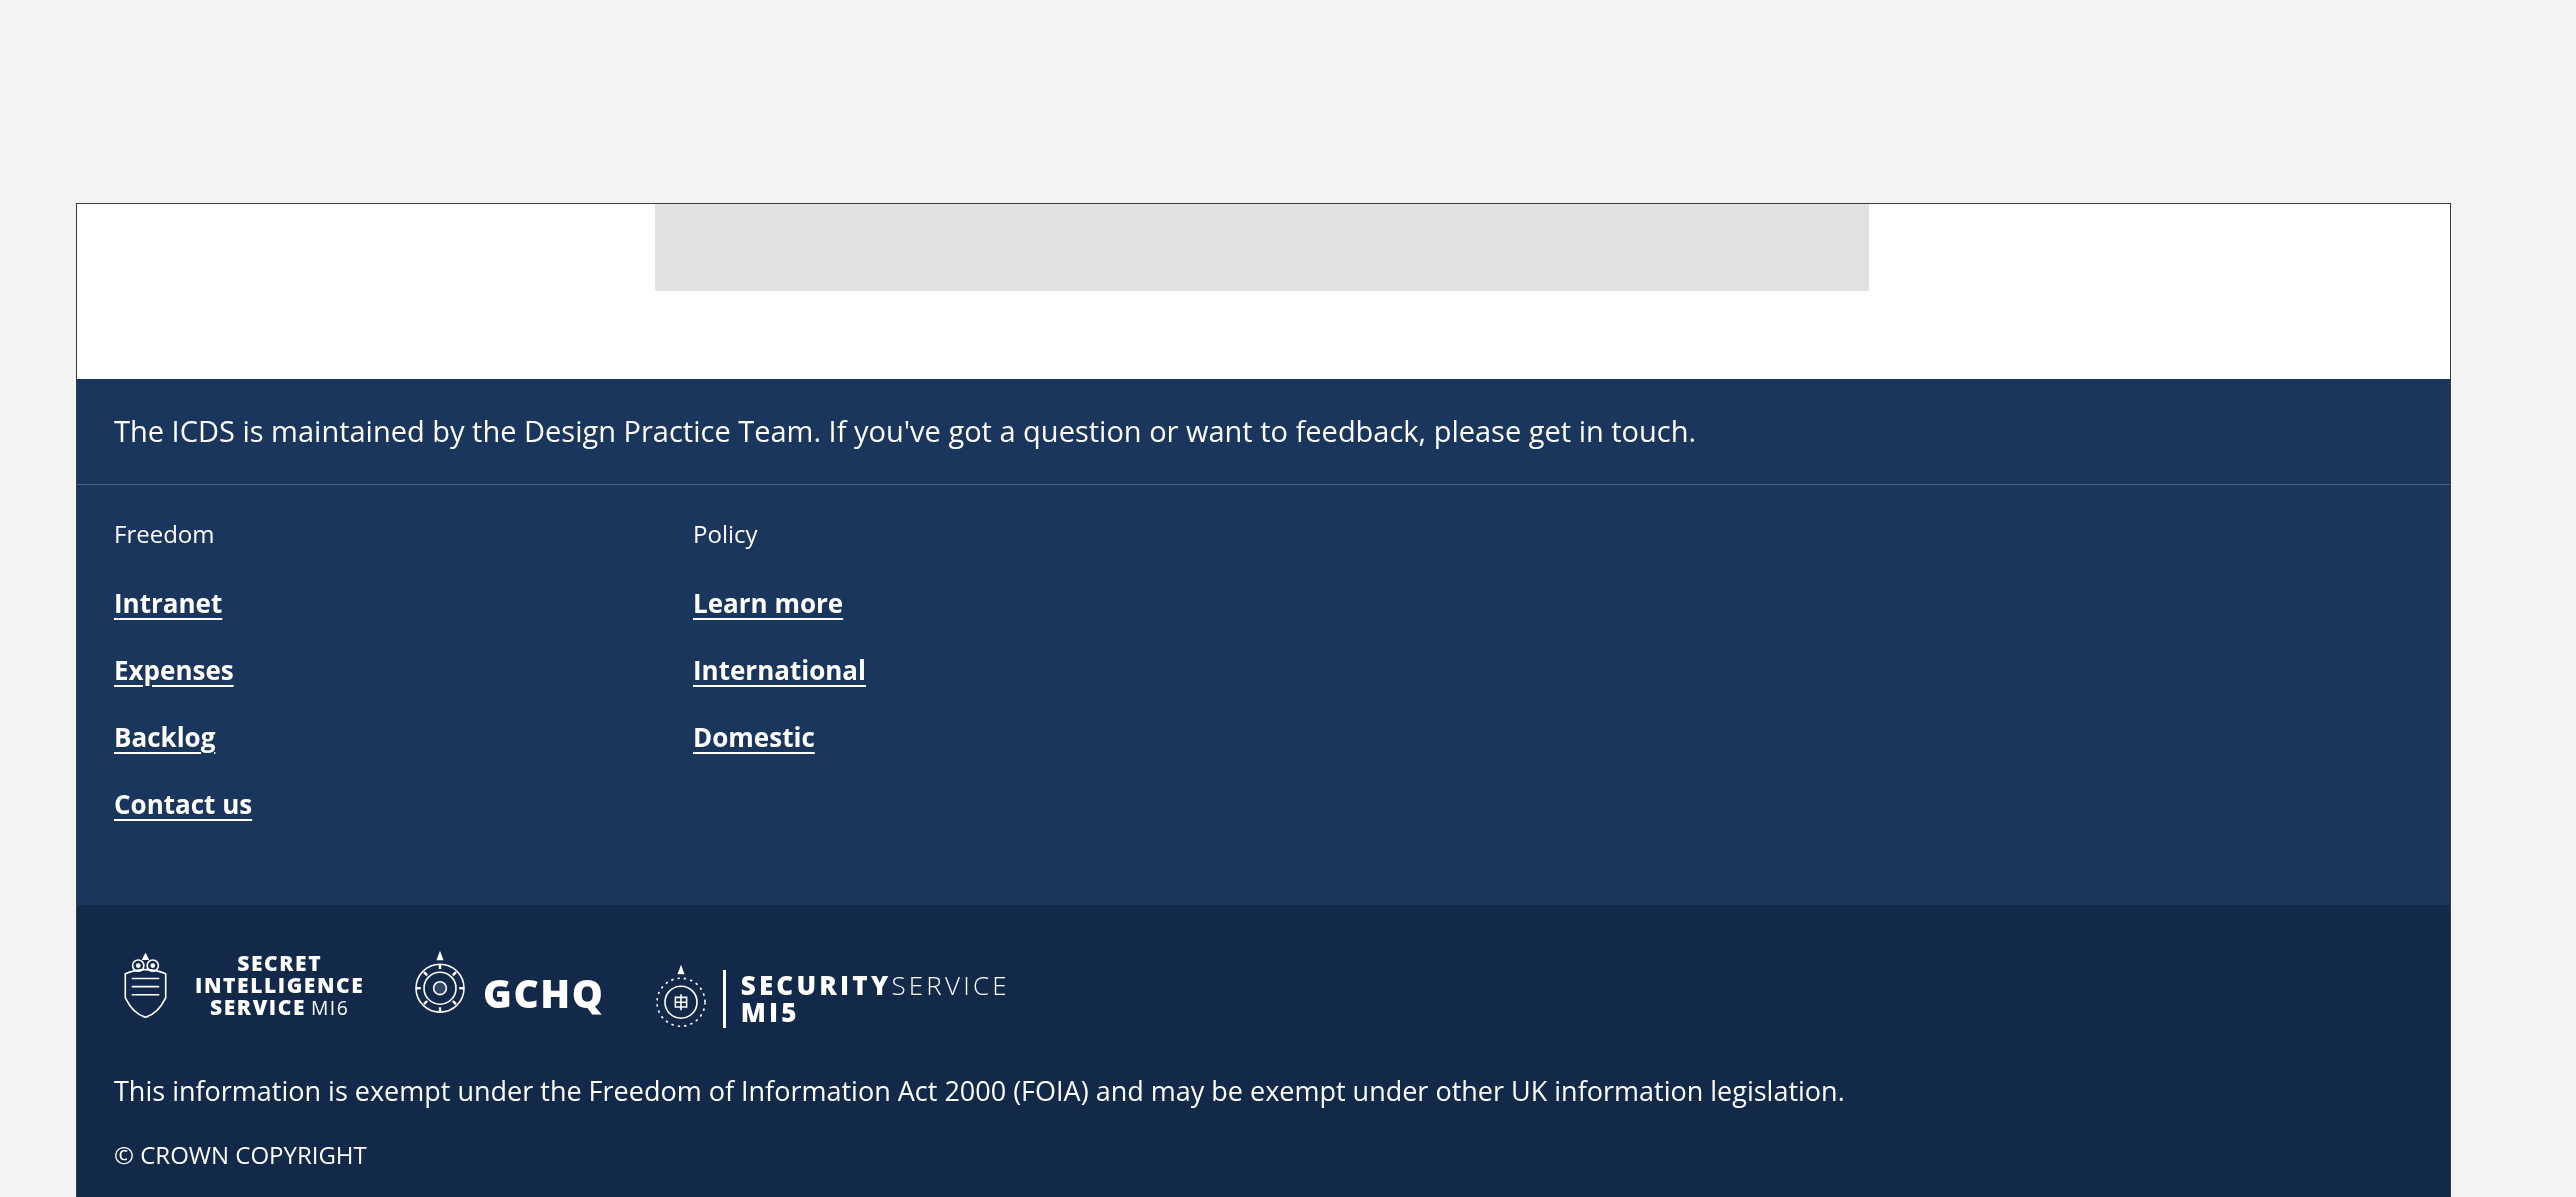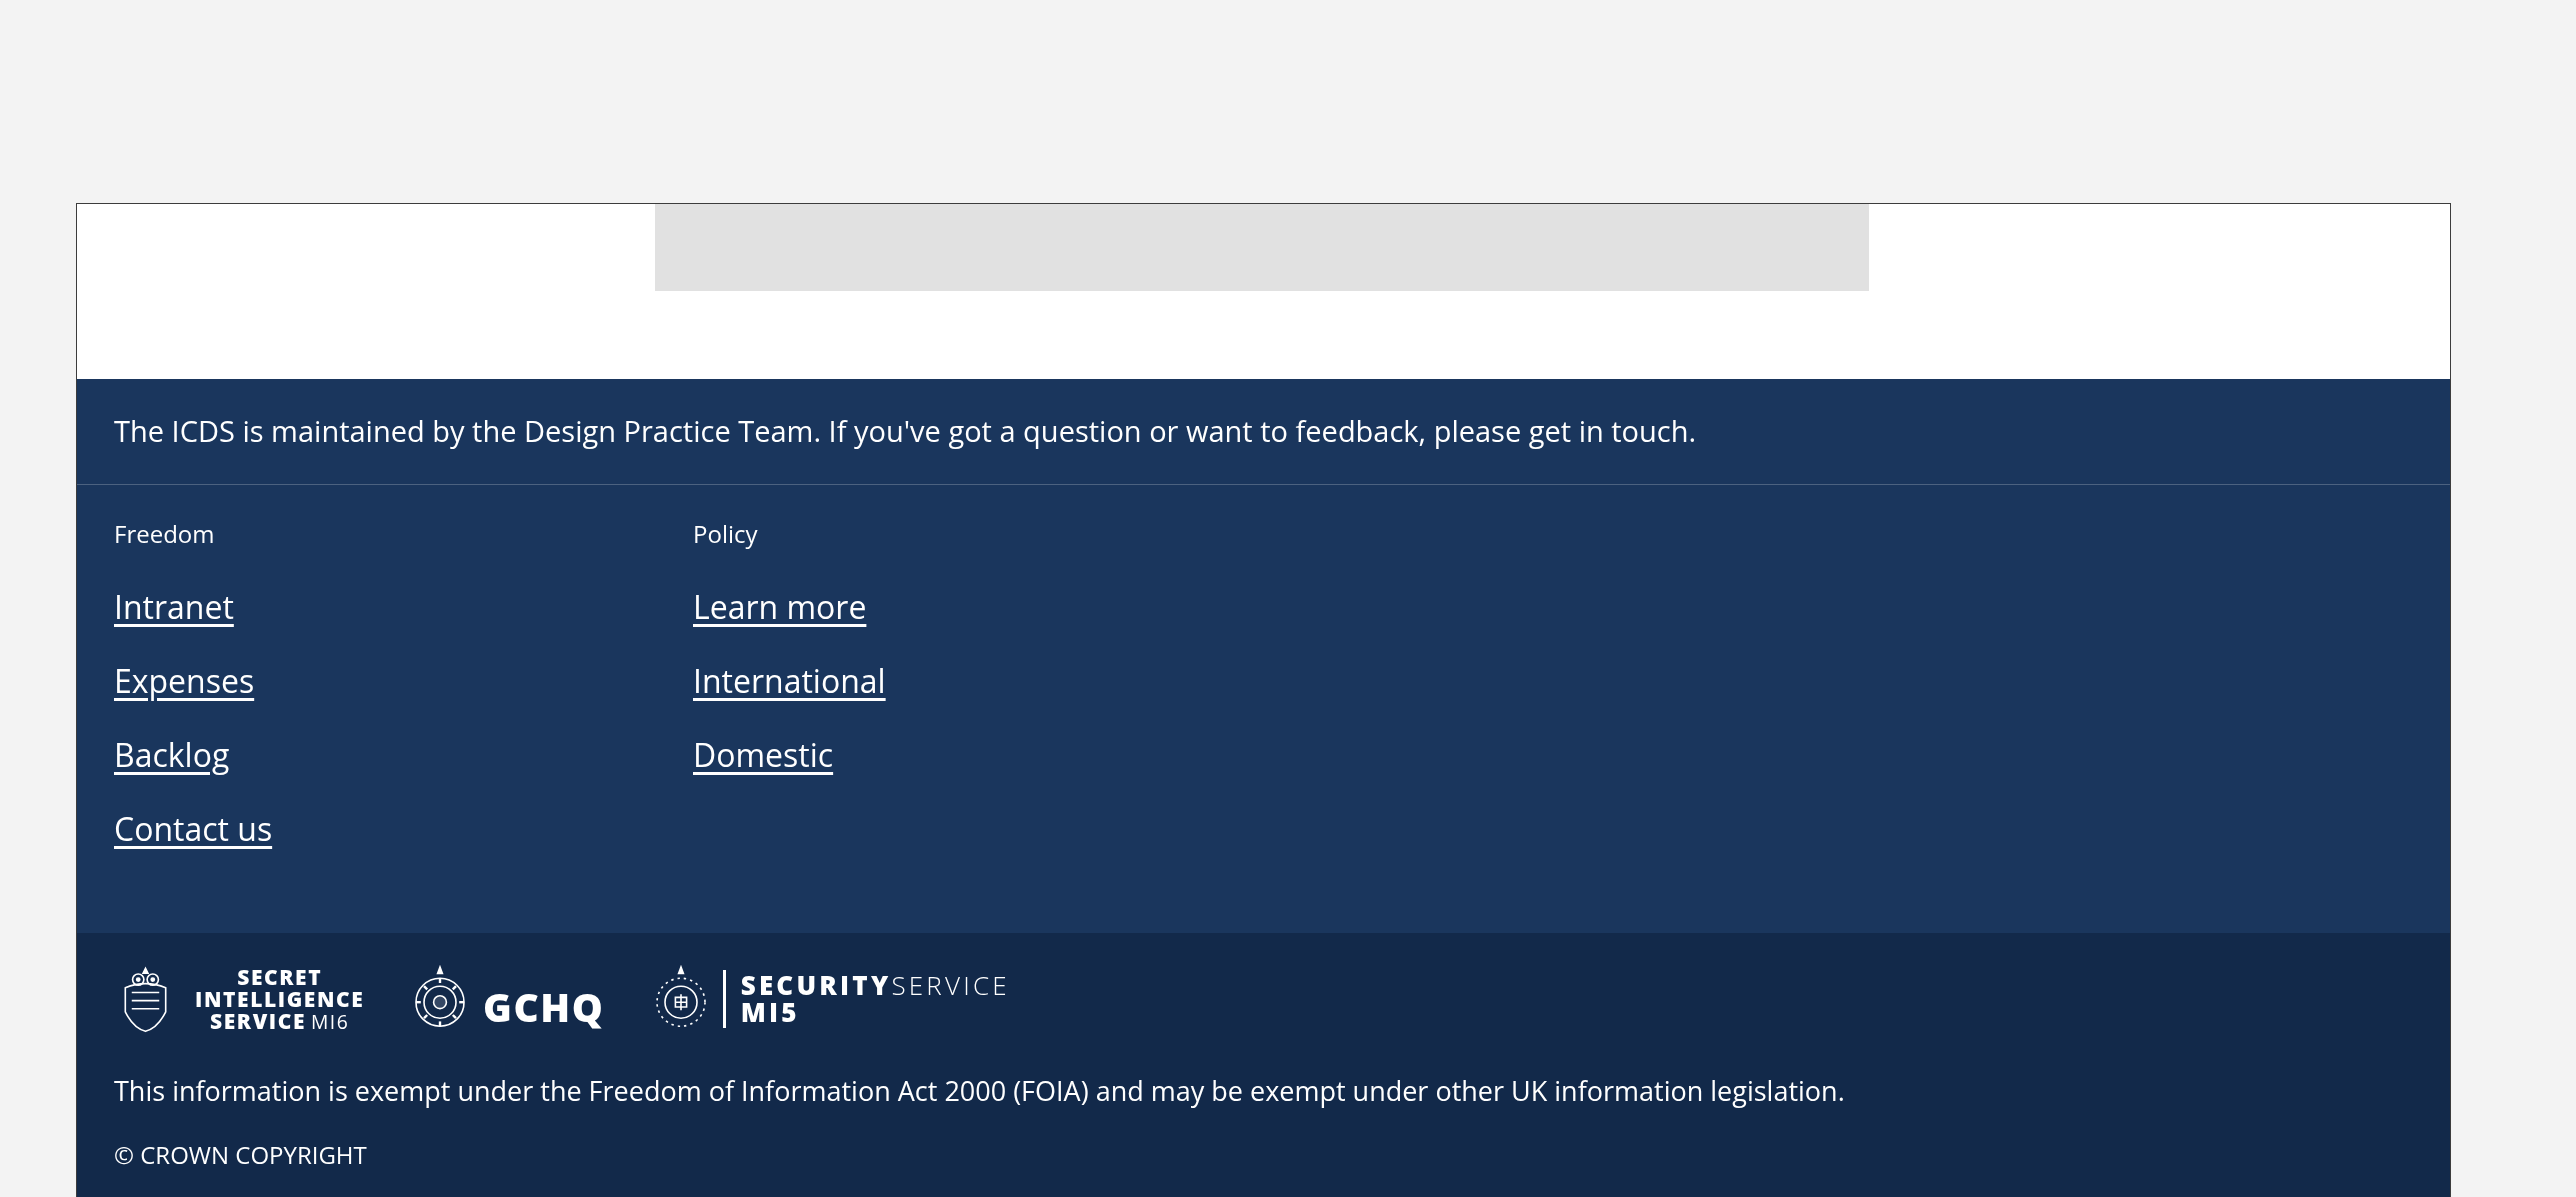--- a/index.html
+++ b/index.html
@@ -70,22 +70,22 @@
     margin-bottom: 35px;
   }
   .footer-col ul {
     list-style: none;
   }
   .footer-col li {
     margin-bottom: 31px;
   }
   .footer-col a {
     color: #ffffff;
-    font-size: 32px;
-    font-weight: 400;
+    font-size: 26px;
+    font-weight: 700;
     text-decoration: underline;
     text-underline-offset: 4.8px;
   }
 
   .footer-lower {
     background: #12294a;
     color: #ffffff;
     padding: 32px 37px 39px 37px;
   }
   .logo-row {
@@ -122,20 +122,21 @@
     font-size: 39px;
     font-weight: 800;
     letter-spacing: 1.6px;
   }
 
   
   .logo-mi5 {
     display: flex;
     align-items: center;
     gap: 14.5px;
+    margin-top: 28px;
   }
   .logo-mi5 .divider {
     width: 3.2px;
     height: 58px;
     background: #ffffff;
   }
   .logo-mi5 .text-block {
     display: flex;
     flex-direction: column;
     line-height: 1.05;

